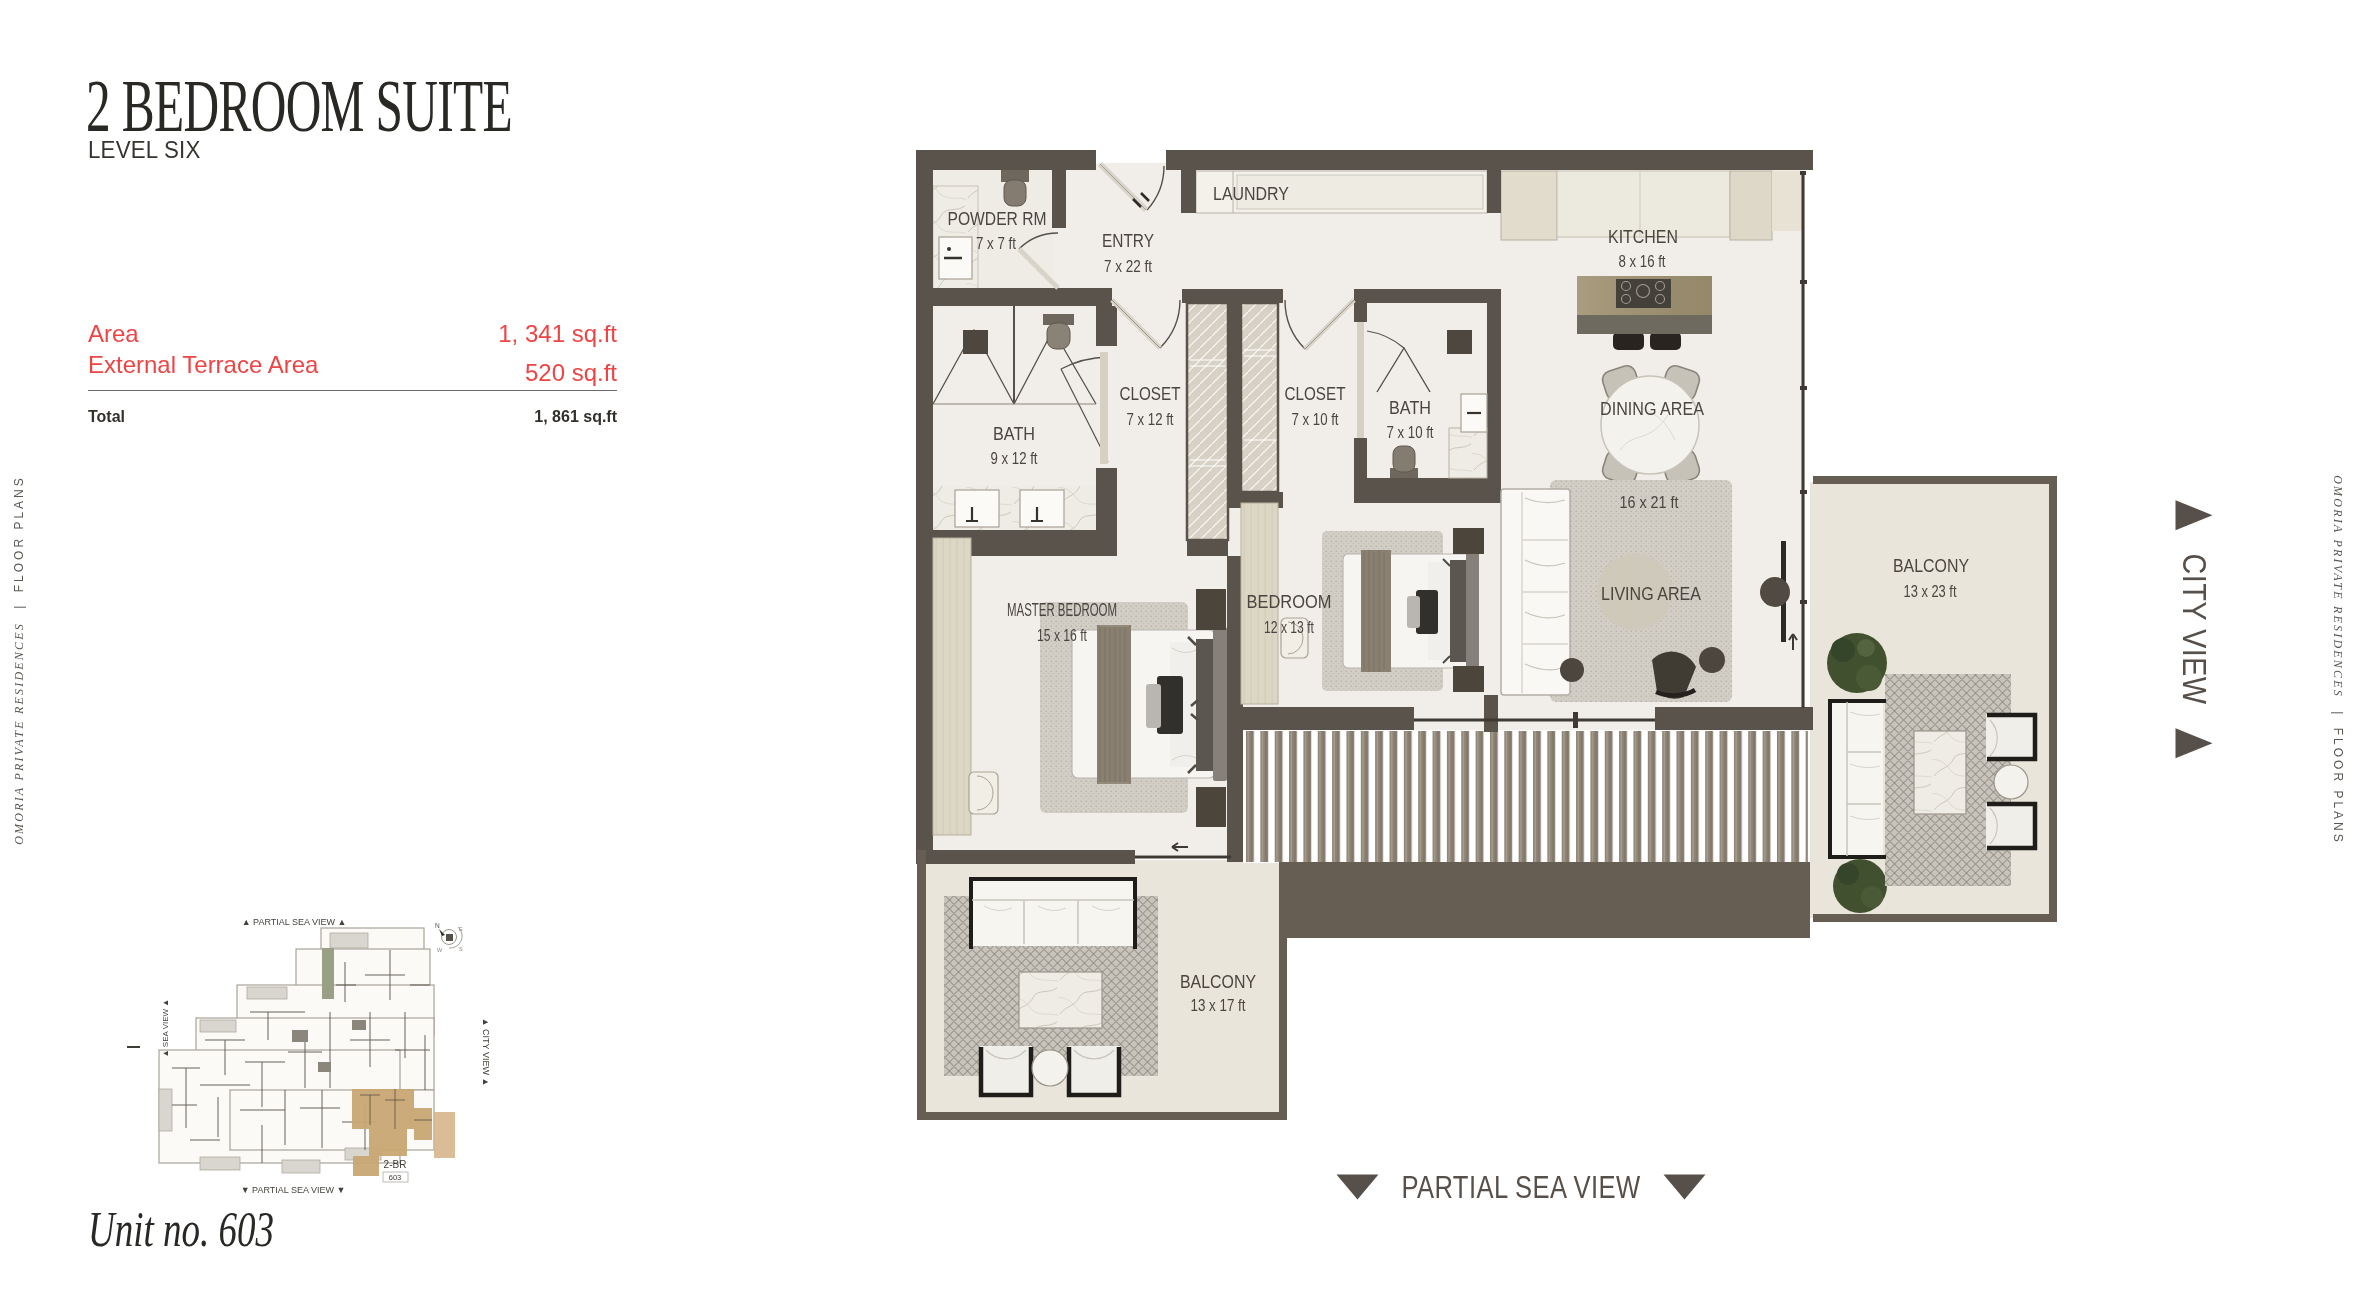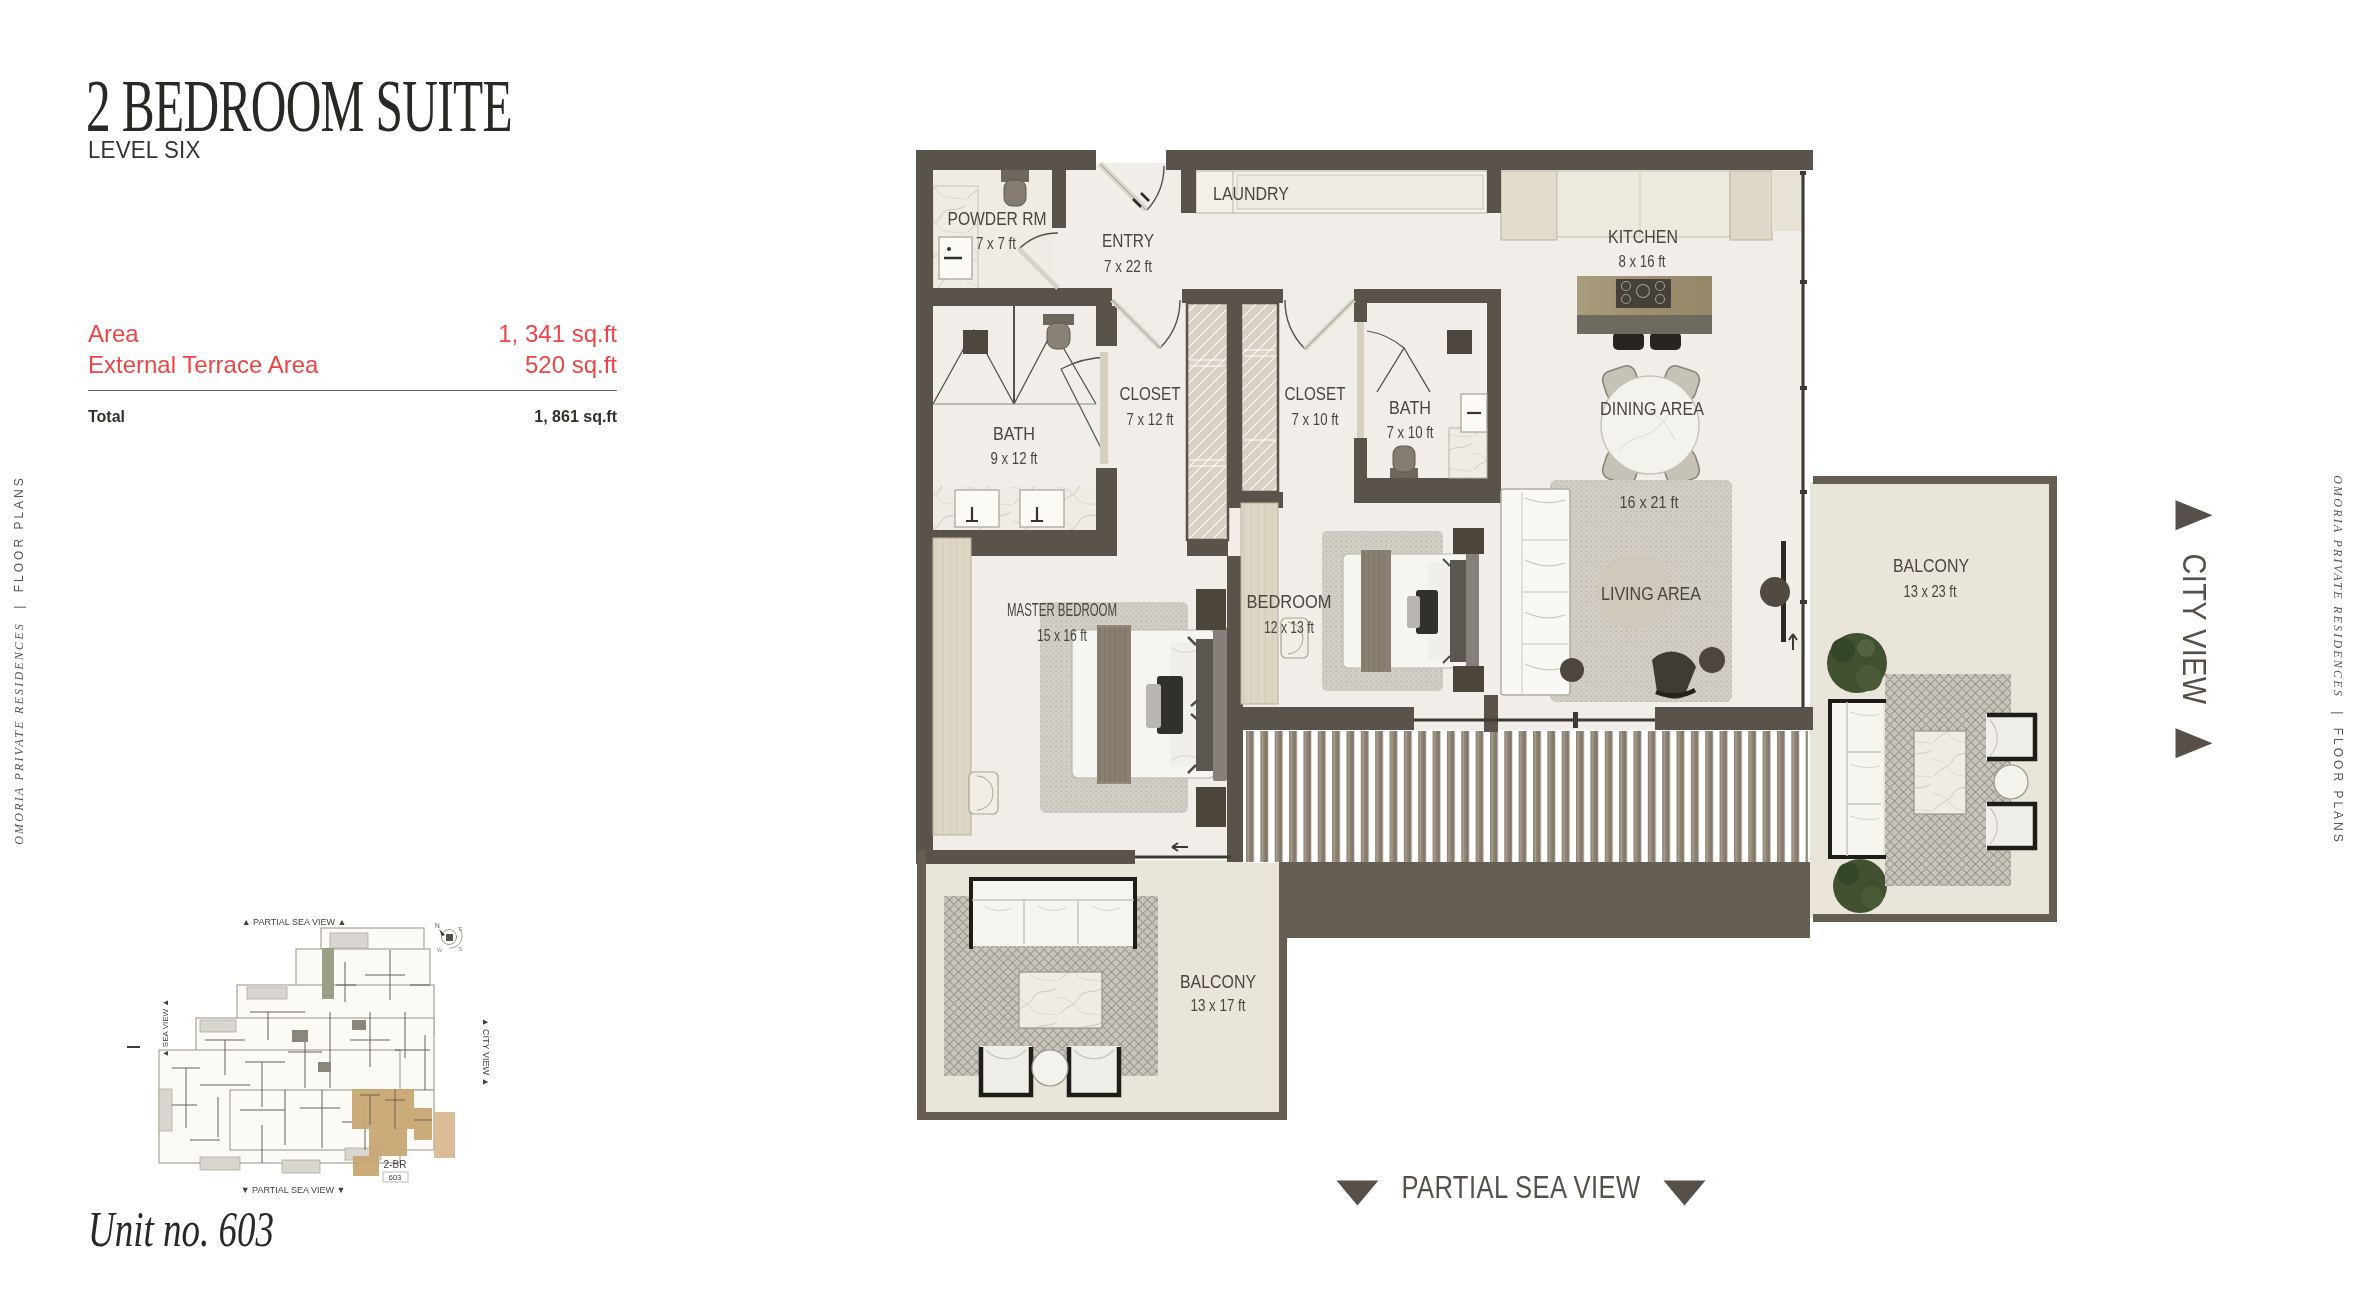--- a/index.html
+++ b/index.html
@@ -5,40 +5,40 @@
 .abs{position:absolute;}
 .ctr{transform:translate(-50%,-50%);white-space:nowrap;}
 </style></head><body>
 
 <div class="abs" style="left:86px;top:64px;font-family:'Liberation Serif',serif;font-size:74px;font-weight:500;color:#2a2825;letter-spacing:-1px;transform:scaleX(0.667);transform-origin:left top;">2 BEDROOM SUITE</div>
 
 <div class="abs" style="left:88px;top:136px;font-size:24px;color:#37342f;letter-spacing:0.2px;transform:scaleX(0.93);transform-origin:left top;">LEVEL SIX</div>
 
 <div class="abs" style="left:88px;top:320px;width:529px;font-size:24px;color:#ef4444;">
  <div style="position:relative;height:31px;"><span>Area</span><span style="position:absolute;right:0;text-align:center;">1, 341 sq.ft</span></div>
- <div style="position:relative;height:31px;"><span>External Terrace Area</span><span style="position:absolute;right:0;">520 sq.ft</span></div>
+ <div style="position:relative;height:31px;"><span>External Terrace Area</span><span style="position:absolute;right:0;margin-top:8px;">520 sq.ft</span></div>
 </div>
 
 <div class="abs" style="left:88px;top:390px;width:529px;height:0;border-top:1.5px solid #6e6b66;"></div>
 
 <div class="abs" style="left:88px;top:408px;width:529px;font-size:16px;font-weight:bold;color:#33302c;"><span>Total</span><span style="position:absolute;right:0;">1, 861 sq.ft</span></div>
 
 <div class="abs" style="left:88px;top:1200px;font-family:'Liberation Serif',serif;font-style:italic;font-size:50px;color:#2a2825;transform:scaleX(0.74);transform-origin:left top;">Unit no. 603</div>
 
 <div class="abs ctr" style="left:19px;top:660px;transform:translate(-50%,-50%) rotate(-90deg);font-size:12px;color:#5b5751;"><span style="font-family:'Liberation Serif',serif;font-style:italic;letter-spacing:2.2px;">OMORIA PRIVATE RESIDENCES</span><span style="letter-spacing:0;">&nbsp;&nbsp;&nbsp;&nbsp;|&nbsp;&nbsp;&nbsp;&nbsp;</span><span style="letter-spacing:3px;">FLOOR PLANS</span></div>
 
 <div class="abs ctr" style="left:2337px;top:660px;transform:translate(-50%,-50%) rotate(90deg);font-size:12px;color:#5b5751;"><span style="font-family:'Liberation Serif',serif;font-style:italic;letter-spacing:2.2px;">OMORIA PRIVATE RESIDENCES</span><span style="letter-spacing:0;">&nbsp;&nbsp;&nbsp;&nbsp;|&nbsp;&nbsp;&nbsp;&nbsp;</span><span style="letter-spacing:3px;">FLOOR PLANS</span></div>
 
 <div class="abs ctr" style="left:2194px;top:629px;transform:translate(-50%,-50%) rotate(90deg);font-size:34px;color:#57504a;letter-spacing:0.5px;display:flex;align-items:center;gap:24px;">
  <span style="width:0;height:0;border-left:15px solid transparent;border-right:15px solid transparent;border-bottom:37px solid #57504a;"></span>
  <span style="transform:scaleX(0.85);transform-origin:center;margin:0 -14px;">CITY VIEW</span>
  <span style="width:0;height:0;border-left:15px solid transparent;border-right:15px solid transparent;border-bottom:37px solid #57504a;"></span>
 </div>
 
-<div class="abs ctr" style="left:1521px;top:1187px;transform:translate(-50%,-50%);font-size:32px;color:#57504a;letter-spacing:0.5px;display:flex;align-items:flex-end;gap:22px;">
+<div class="abs ctr" style="left:1521px;top:1187px;transform:translate(-50%,-50%);font-size:32px;color:#57504a;letter-spacing:0.5px;display:flex;align-items:center;gap:22px;">
  <span style="width:0;height:0;border-left:21px solid transparent;border-right:21px solid transparent;border-top:25px solid #57504a;"></span>
  <span style="transform:scaleX(0.80);transform-origin:center;margin:0 -29px;">PARTIAL SEA VIEW</span>
  <span style="width:0;height:0;border-left:21px solid transparent;border-right:21px solid transparent;border-top:25px solid #57504a;"></span>
 </div>
 <svg class="abs" style="left:0;top:0" width="2356" height="1314" viewBox="0 0 2356 1314">
 <defs>
 <pattern id="rugdot" width="5" height="5" patternUnits="userSpaceOnUse">
         <rect width="5" height="5" fill="#d2cec6"></rect>
         <circle cx="1.2" cy="1.2" r="0.8" fill="#b5b0a6"></circle>
         <circle cx="3.6" cy="3.6" r="0.7" fill="#c1bcb2"></circle>

